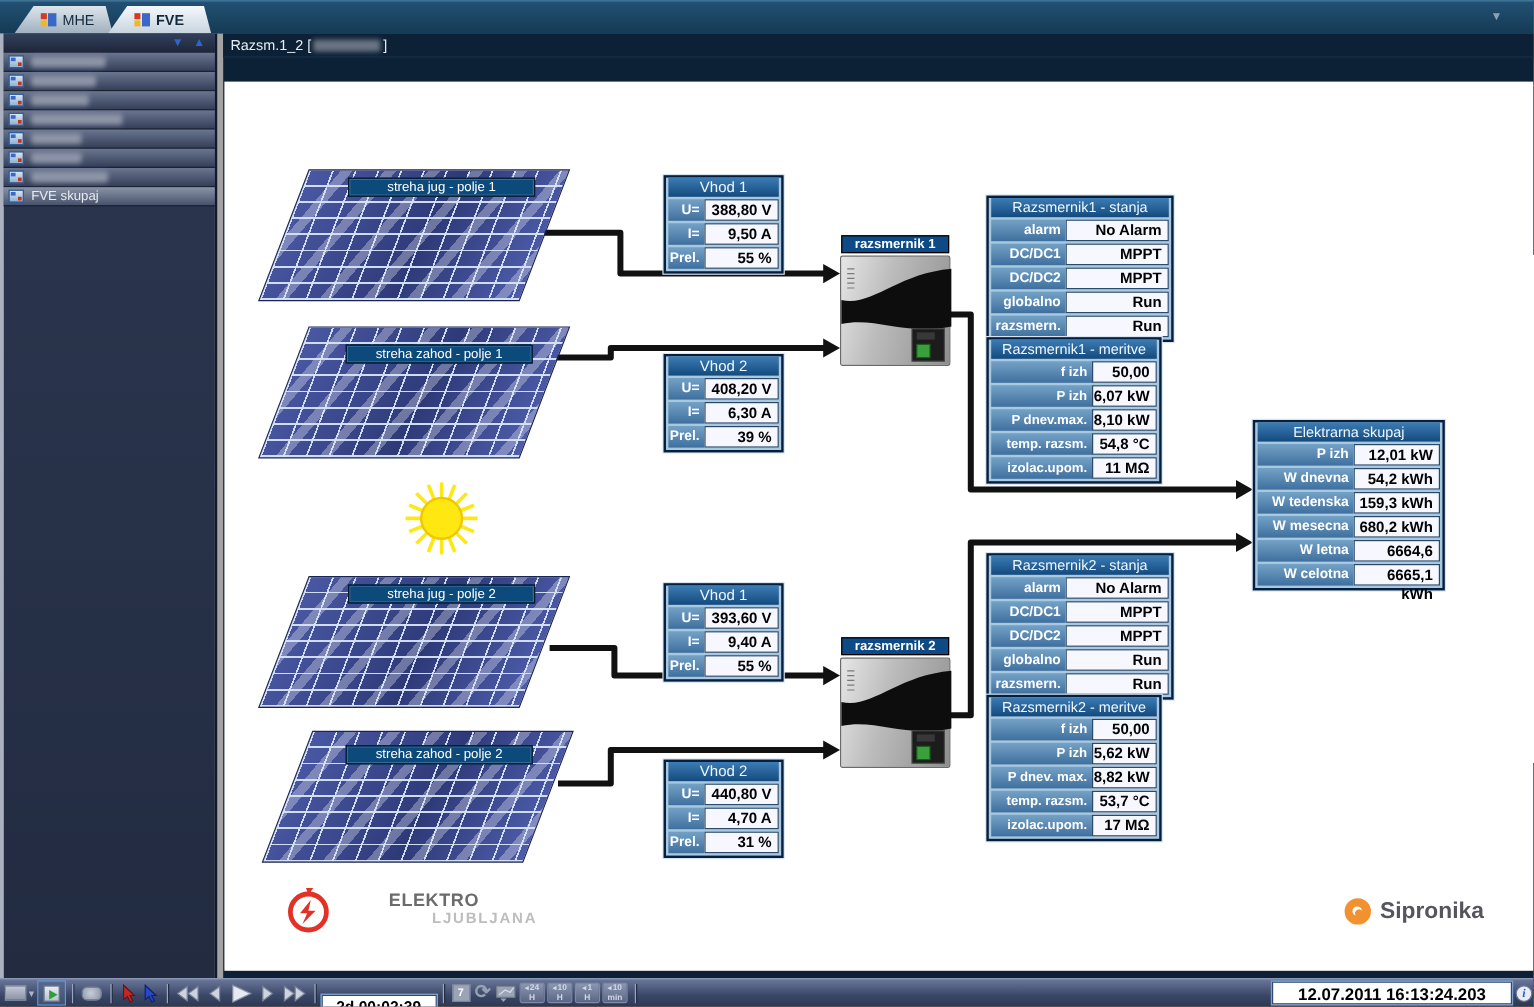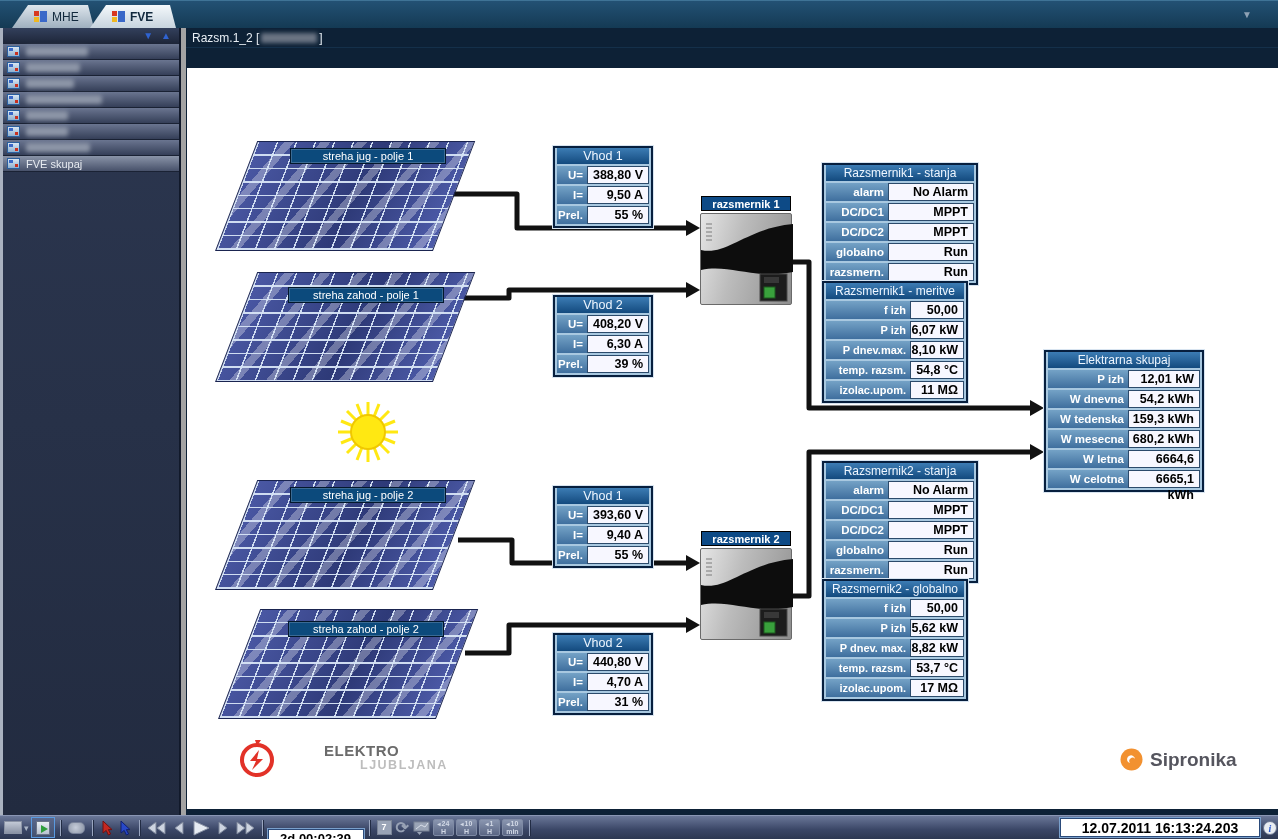--- a/index.html
+++ b/index.html
@@ -352,21 +352,21 @@
         <div class="trow">
             <div class="lbl">globalno</div>
             <div class="val">Run</div>
           </div>
         <div class="trow">
             <div class="lbl">razsmern.</div>
             <div class="val">Run</div>
           </div>
       </div>
       <div class="dtable statm" style="left:635px;top:511px;">
-        <div class="hd">Razsmernik2 - globalno</div>
+        <div class="hd">Razsmernik2 - meritve</div>
         <div class="trow">
             <div class="lbl">f izh</div>
             <div class="val">50,00 Hz</div>
           </div>
         <div class="trow">
             <div class="lbl">P izh</div>
             <div class="val">5,62 kW</div>
           </div>
         <div class="trow">
             <div class="lbl">P dnev. max.</div>

